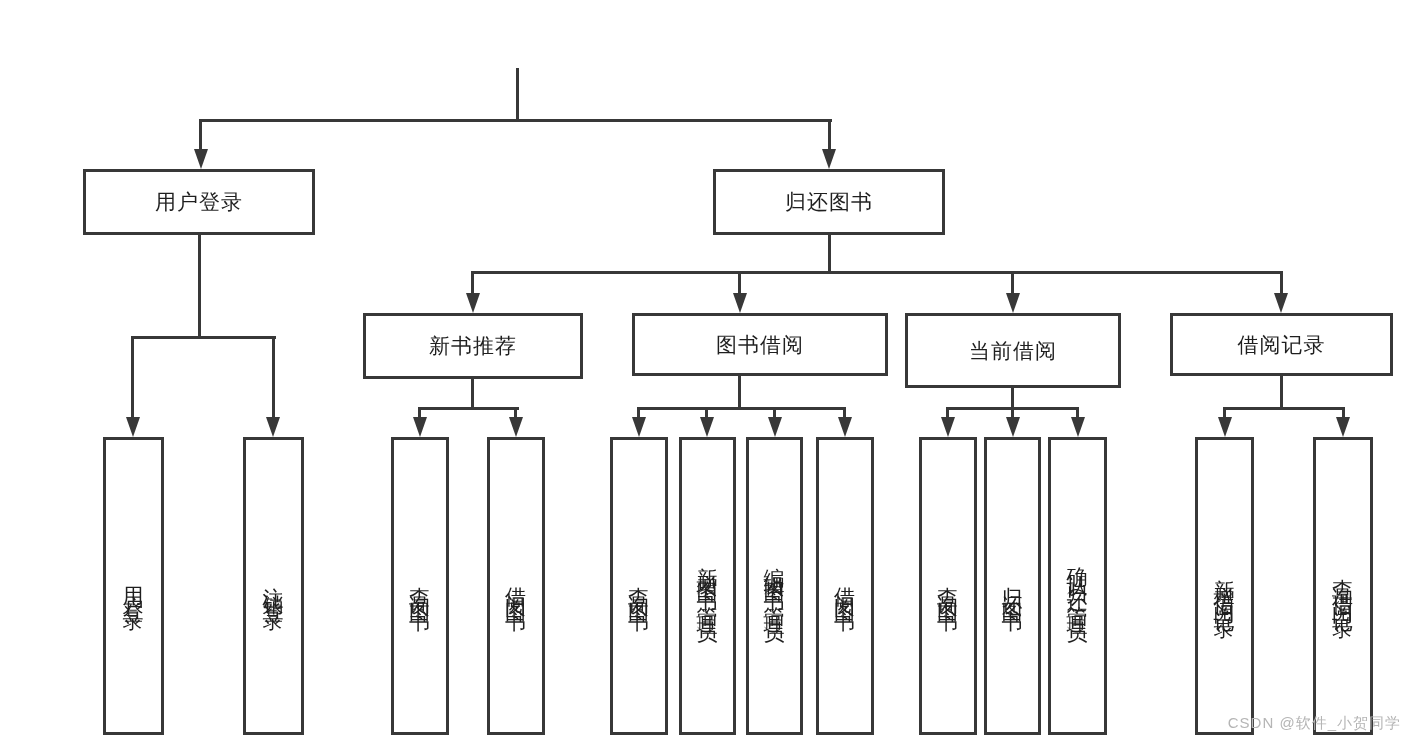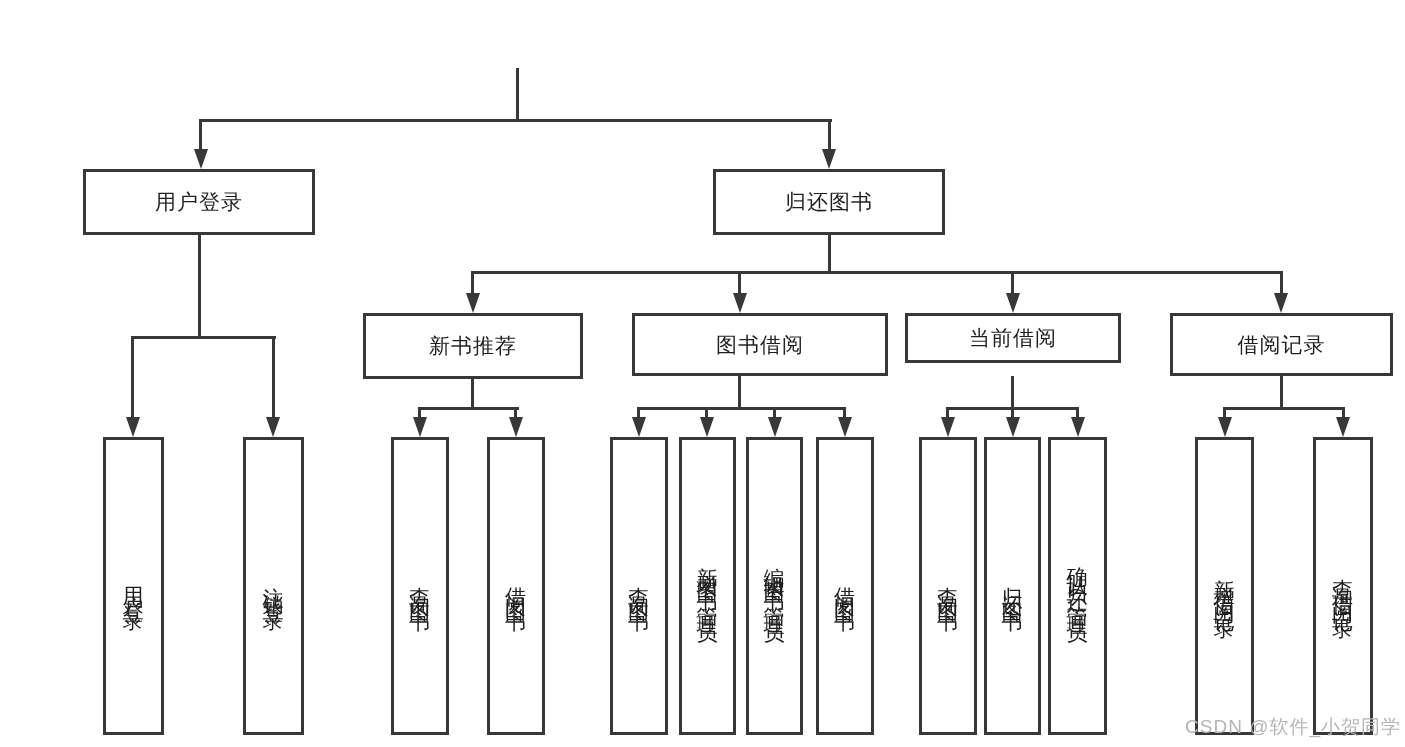--- a/index.html
+++ b/index.html
@@ -17,21 +17,21 @@
     font-size:21px;line-height:1;
   }
   .v,.h{position:absolute;background:#383838;z-index:1;}
   .arw{
     position:absolute;width:0;height:0;z-index:1;
     border-left:7px solid transparent;border-right:7px solid transparent;
     border-top:20px solid #383838;
   }
   .watermark{
     position:absolute;top:714px;right:4px;z-index:5;
-    font-size:19px;color:#b5b5b5;letter-spacing:1px;white-space:nowrap;
+    font-size:15px;color:#b5b5b5;letter-spacing:1px;white-space:nowrap;
   }
 </style>
 </head>
 <body>
 
 <div id="canvas">
 
 
   <div class="box" style="left:83px;top:169px;width:232px;height:66px">
     <span class="lbl">用户登录</span>
@@ -39,21 +39,21 @@
   <div class="box" style="left:713px;top:169px;width:232px;height:66px">
     <span class="lbl">归还图书</span>
   </div>
 
   <div class="box" style="left:363px;top:313px;width:220px;height:66px">
     <span class="lbl">新书推荐</span>
   </div>
   <div class="box" style="left:632px;top:313px;width:256px;height:63px">
     <span class="lbl">图书借阅</span>
   </div>
-  <div class="box" style="left:905px;top:313px;width:216px;height:50px">
+  <div class="box" style="left:905px;top:313px;width:216px;height:75px">
     <span class="lbl">当前借阅</span>
   </div>
   <div class="box" style="left:1170px;top:313px;width:223px;height:63px">
     <span class="lbl">借阅记录</span>
   </div>
 
   <div class="box leaf" style="left:103px;top:437px;width:61px;height:298px">
     <span class="lbl">用户登录</span>
   </div>
   <div class="box leaf" style="left:243px;top:437px;width:61px;height:298px">

